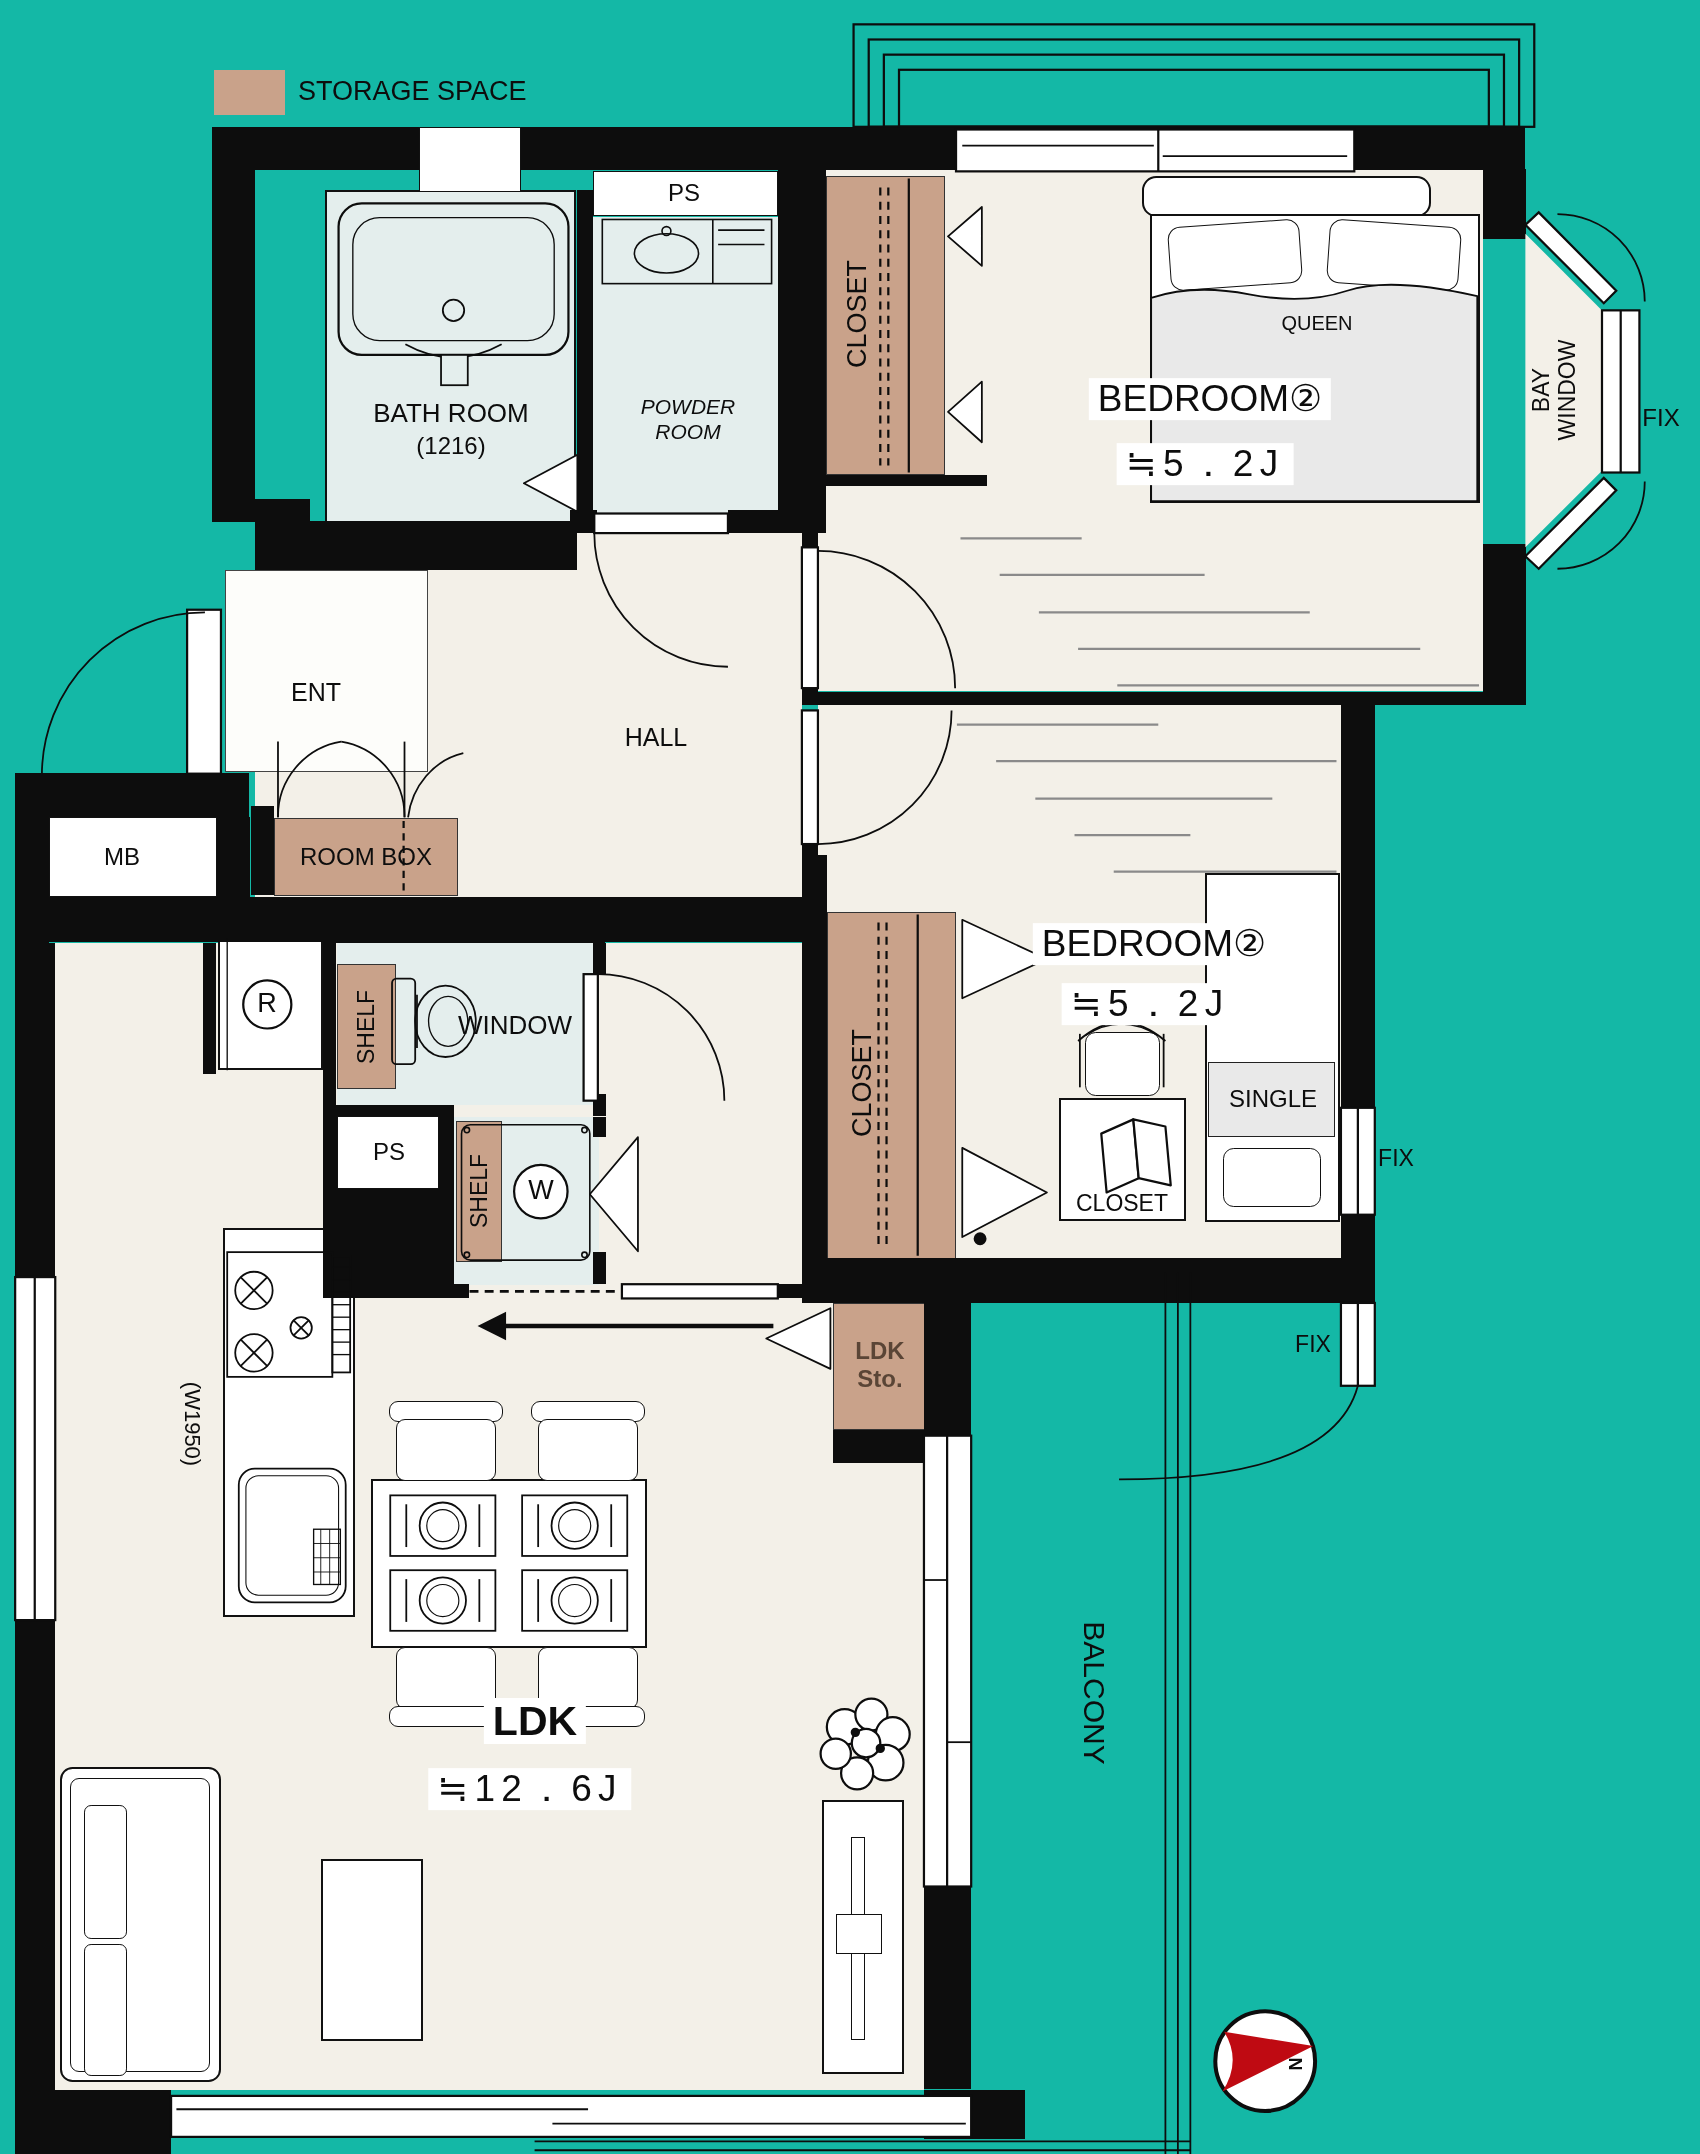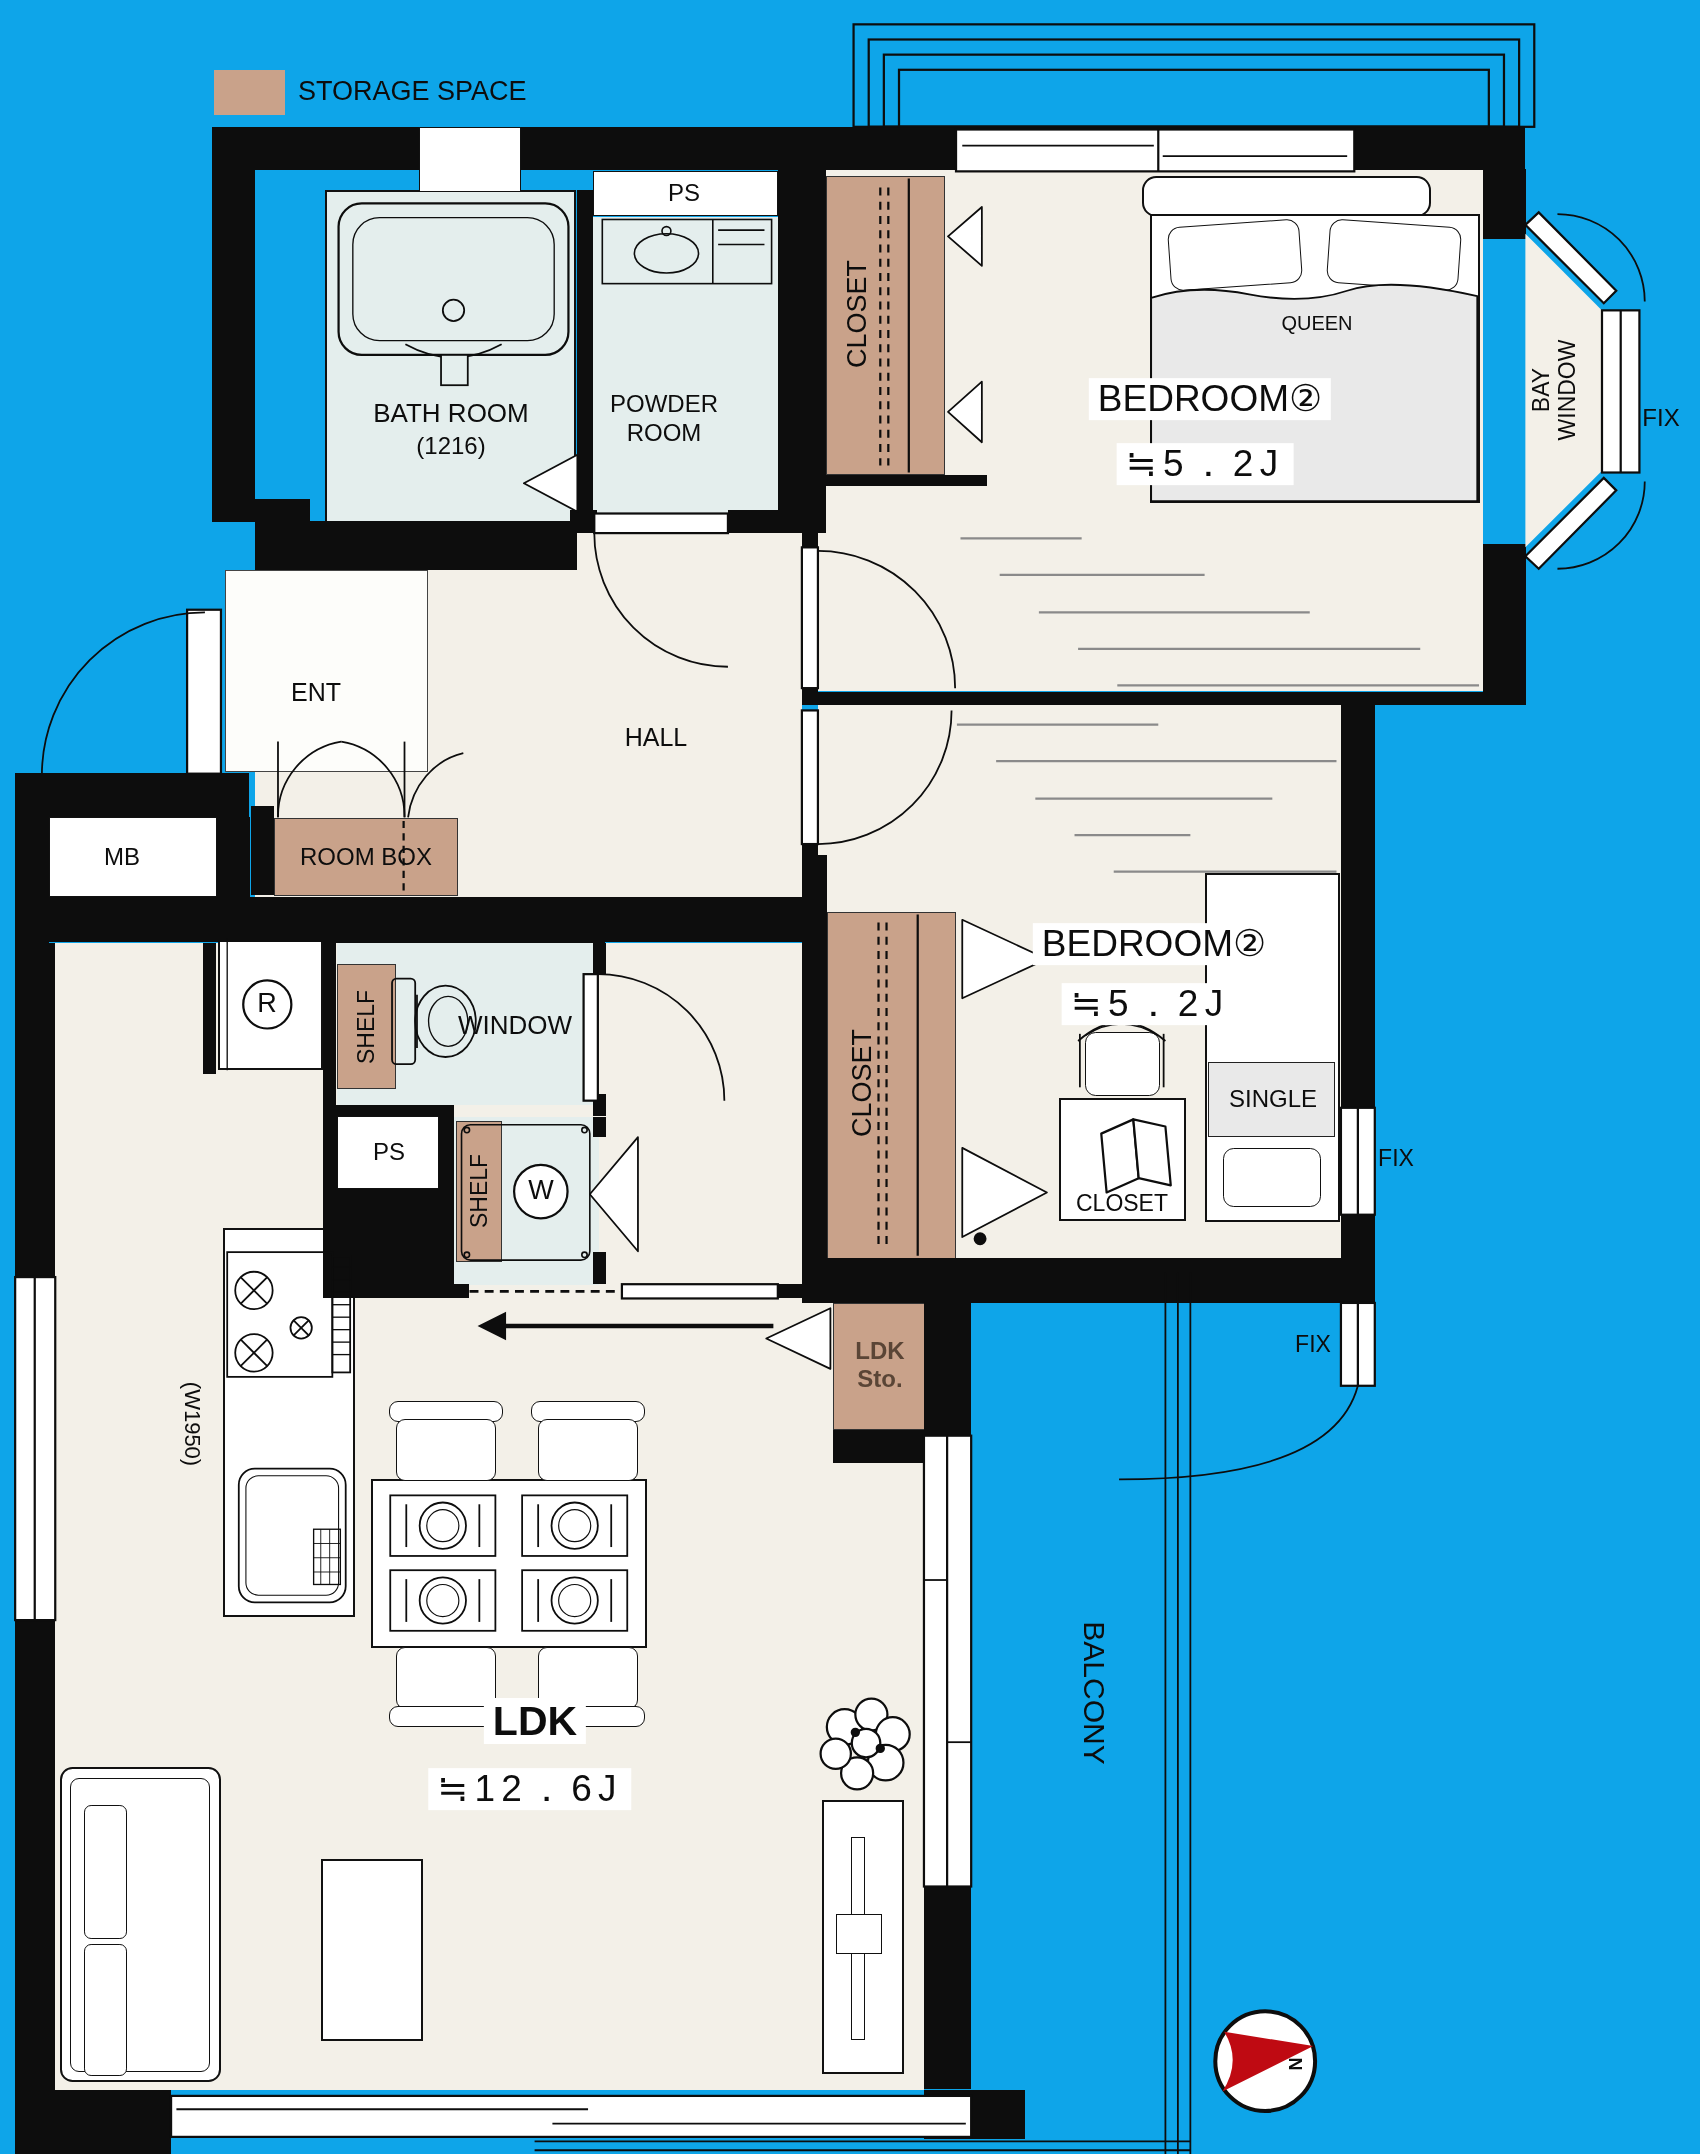--- a/index.html
+++ b/index.html
@@ -1,16 +1,16 @@
 <!DOCTYPE html>
 <html style="font-size:14.3px"><head>
 <meta charset="utf-8">
 <style>
   html,body{margin:0;padding:0;background:#fff;}
-  #plan{position:relative;width:1700px;height:2155px;background:#0ea5e9;overflow:hidden;
+  #plan{position:relative;width:1700px;height:2155px;background:#14b8a6;overflow:hidden;
         font-family:"Liberation Sans","DejaVu Sans",sans-serif;color:#0d0d0d;}
   #plan *{box-sizing:border-box;}
   .wall{position:absolute;background:#0d0d0d;}
   .floor{position:absolute;}
   .cream{background:#f3f0e8;}
   .wet{background:#e4eeed;}
   .tan{background:#c9a28a;}
   .whitebox{position:absolute;background:#fff;border:2.2px solid #111;}
   .lbl{position:absolute;white-space:nowrap;transform:translate(-50%,-50%);
        color:#0d0d0d;line-height:1.08;text-align:center;z-index:40;}
@@ -378,21 +378,21 @@
         <path d="M 1474,2296 L 1372,2347 Q 1394,2313 1374,2280 Z" fill="#bf0a12" stroke="none"></path>
       </g>
     </g>
   </svg>
 
   <div class="lbl" style="left:298px;top:92px;transform:translate(0,-50%);font-size:27px;">STORAGE SPACE</div>
 
   <div class="lbl" style="left:684px;top:193px;font-size:24px;">PS</div>
   <div class="lbl" style="left:451px;top:413px;font-size:26px;">BATH ROOM</div>
   <div class="lbl" style="left:451px;top:446px;font-size:24px;">(1216)</div>
-  <div class="lbl" style="left:664px;top:419px;font-size:24px;white-space:normal;width:143px;line-height:1.2;">POWDER ROOM</div>
+  <div class="lbl" style="left:688px;top:419px;font-size:21px;white-space:normal;width:143px;line-height:1.2;font-style:italic;">POWDER ROOM</div>
   <div class="lbl rot-ccw" style="left:858px;top:314px;font-size:27px;">CLOSET</div>
   <div class="lbl" style="left:1317px;top:324px;font-size:20px;">QUEEN</div>
   <div class="lbl bg" style="left:1210px;top:399px;font-size:37px;">BEDROOM②</div>
   <div class="lbl bg sp" style="left:1205px;top:464px;font-size:37px;">≒5．2J</div>
   <div class="lbl rot-ccw" style="left:1554px;top:390px;font-size:23px;white-space:normal;width:116px;line-height:1.15;">BAY WINDOW</div>
   <div class="lbl" style="left:1661px;top:418px;font-size:24px;">FIX</div>
 
   <div class="lbl" style="left:316px;top:692px;font-size:25px;">ENT</div>
   <div class="lbl" style="left:656px;top:693px;font-size:25px;margin-top:44px;">HALL</div>
   <div class="lbl" style="left:122px;top:857px;font-size:24px;">MB</div>

